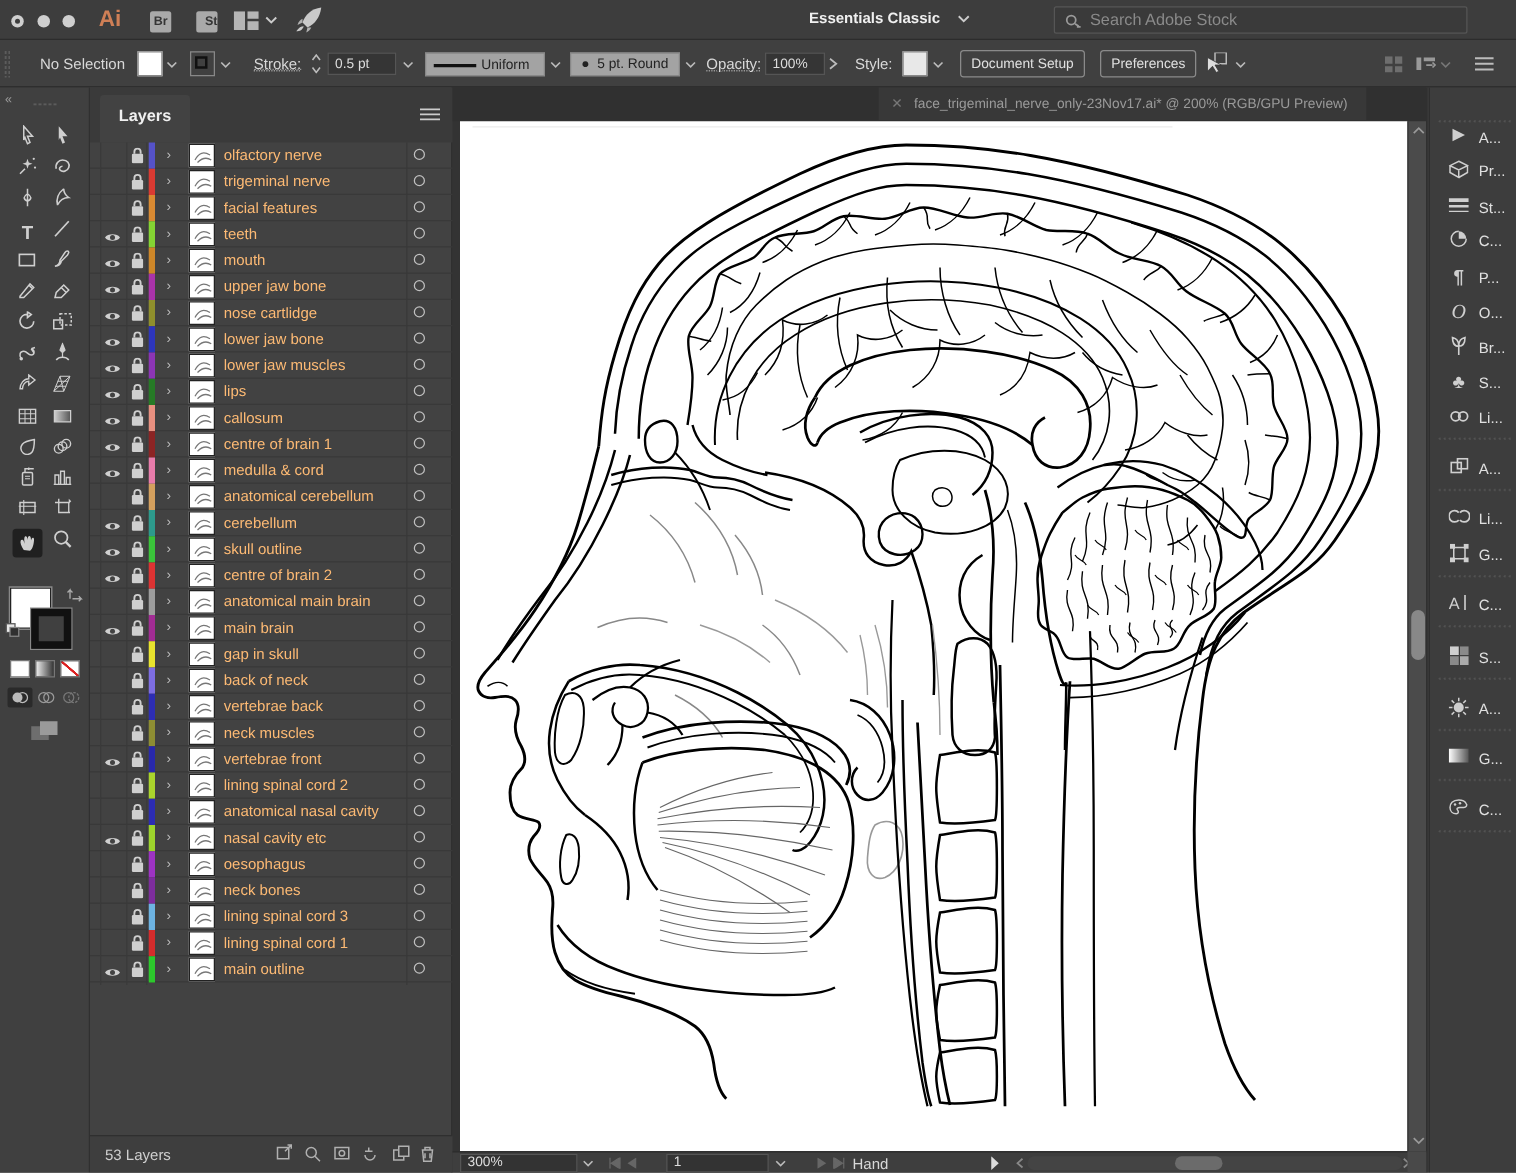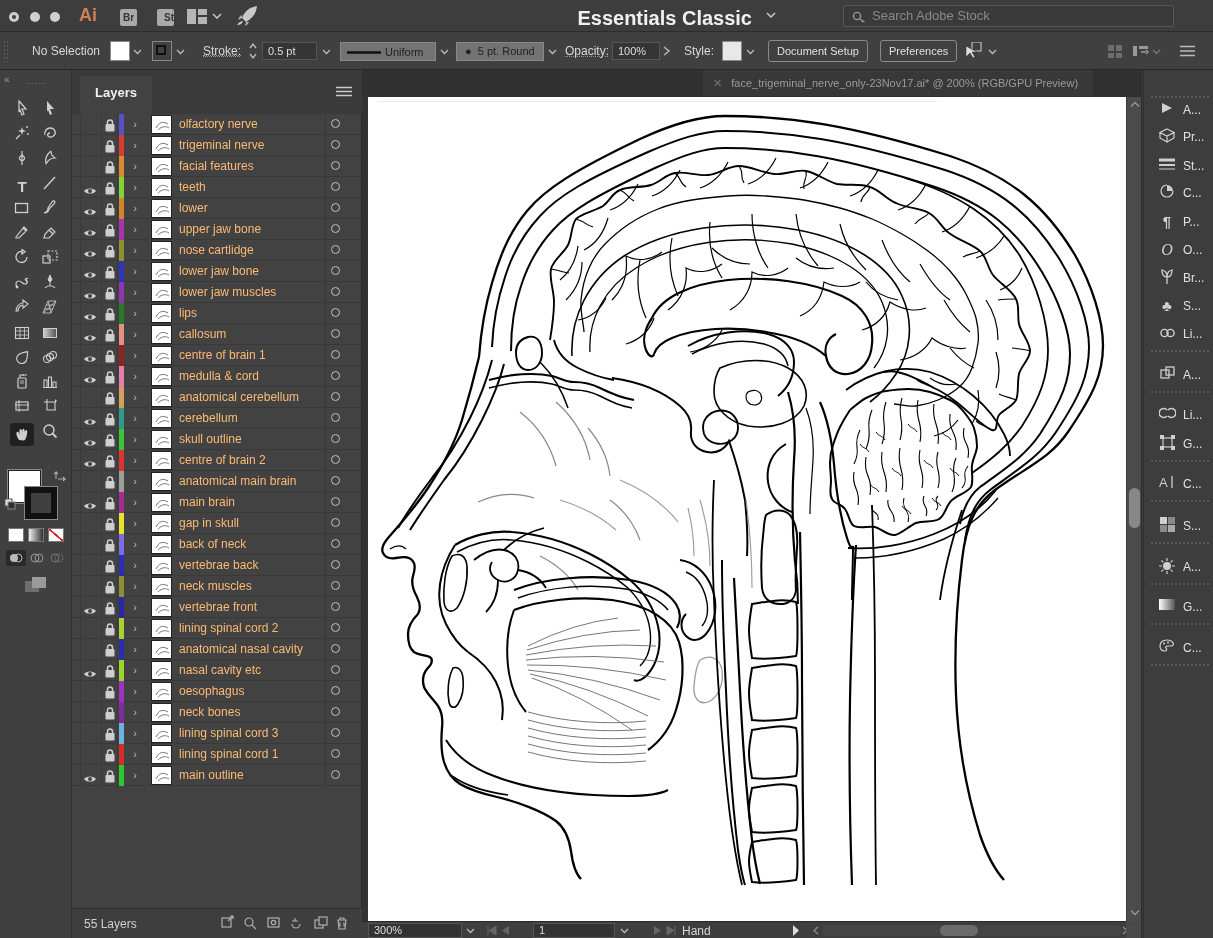--- a/index.html
+++ b/index.html
@@ -5,29 +5,29 @@
   * { margin:0; padding:0; box-sizing:border-box; }
   html,body { width:1213px; height:938px; overflow:hidden; background:#333;
     font-family:"Liberation Sans", sans-serif; }
   #app { position:relative; width:1213px; height:938px; }
   .abs { position:absolute; }
   
   #menubar { left:0; top:0; width:1213px; height:32px; background:#3d3d3d; border-bottom:1px solid #2c2c2c; }
   .tl { position:absolute; top:12px; width:10px; height:10px; border-radius:50%; background:#cfcfcf; }
   #ailogo { position:absolute; left:79px; top:5px; color:#cf7f56; font-size:18px; font-weight:bold; letter-spacing:0px;}
   .appbtn { position:absolute; top:9px; width:17px; height:17px; background:#a9a9a9; color:#353535; font-size:10px; font-weight:bold; text-align:center; line-height:17px; border-radius:2px;}
-  #wstitle { position:absolute; right:461px; top:7px; color:#f0f0f0; font-size:20px; font-weight:bold; }
+  #wstitle { position:absolute; right:461px; top:7px; color:#f0f0f0; font-size:12px; font-weight:bold; }
   #wschev { position:absolute; right:437px; top:12px; }
   #searchbox { position:absolute; right:39px; top:5px; width:331px; height:22px; background:#3a3a3a; border:1px solid #565656; border-radius:2px; color:#8a8a8a; font-size:13px; line-height:20px; padding-left:28px;}
   
   #controlbar { left:0; top:32px; width:1213px; height:38px; background:#404040; border-bottom:1px solid #282828; color:#d8d8d8; font-size:12px; }
   .cb { position:absolute; top:0; height:38px; line-height:38px; }
   .swatch { position:absolute; top:9px; width:20px; height:20px; }
   .field { position:absolute; top:10px; height:18px; background:#353535; border:1px solid #555; color:#ddd; font-size:11px; line-height:16px; padding-left:5px;}
-  .lightfield { position:absolute; top:10px; height:19px; background:#737373; border:1px solid #888; color:#222; font-size:11px; line-height:17px; }
+  .lightfield { position:absolute; top:10px; height:19px; background:#a3a3a3; border:1px solid #888; color:#222; font-size:11px; line-height:17px; }
   .btn { position:absolute; top:8px; height:22px; border:1px solid #8a8a8a; border-radius:3px; color:#e0e0e0; font-size:11px; line-height:20px; padding:0 8px; }
   .dotted { border-bottom:1px dotted #999; padding-bottom:0px;}
   
   #tools { left:0; top:70px; width:72px; height:868px; background:#404040; border-right:1px solid #303030; }
   .tool { position:absolute; width:24px; height:23px; color:#c8c8c8; font-size:14px; text-align:center; line-height:23px;}
   
   #layers { left:72px; top:70px; width:290px; height:868px; background:#424242; border-right:1px solid #2a2a2a;}
   #lhead { position:absolute; left:0; top:0; width:290px; height:44px; background:#3a3a3a; }
   #ltab { position:absolute; left:8px; top:6px; width:72px; height:38px; background:#424242; color:#f0f0f0; font-size:13px; font-weight:bold; line-height:34px; text-align:center; border-radius:3px 3px 0 0;}
   .lrow { position:absolute; left:0; width:290px; height:21px; border-bottom:1px solid #393939; }
@@ -377,21 +377,21 @@
             </svg></span>
           <span class="llock"><svg width="10" height="13" viewBox="0 0 10 13">
               <rect x="0.5" y="5" width="9" height="7.5" rx="1" fill="#cfcfcf"></rect>
               <path d="M2.5 5 V3.4 a2.5 2.5 0 0 1 5 0 V5" stroke="#cfcfcf" stroke-width="1.5" fill="none"></path>
             </svg></span>
           <span class="lcolor" style="background:#cd8628;"></span>
           <span class="larr">›</span>
           <span class="lthumb"><svg width="21" height="19" viewBox="0 0 21 19">
               <path d="M4 12 C7 6 11 5 16 8 M6 14 C10 10 14 10 17 12" stroke="#777" stroke-width="1" fill="none"></path>
             </svg></span>
-          <span class="lname">lower</span>
+          <span class="lname">mouth</span>
           <span class="lcirc"></span>
         </div>
         <div class="lrow" style="top:149px;">
           <span class="leye"><svg width="14" height="10" viewBox="0 0 14 10">
               <path d="M1 5 C3 1.6 11 1.6 13 5 C11 8.4 3 8.4 1 5 Z" fill="#cfcfcf"></path>
               <circle cx="7" cy="5" r="2" fill="#424242"></circle>
             </svg></span>
           <span class="llock"><svg width="10" height="13" viewBox="0 0 10 13">
               <rect x="0.5" y="5" width="9" height="7.5" rx="1" fill="#cfcfcf"></rect>
               <path d="M2.5 5 V3.4 a2.5 2.5 0 0 1 5 0 V5" stroke="#cfcfcf" stroke-width="1.5" fill="none"></path>
@@ -797,21 +797,21 @@
             </svg></span>
           <span class="lname">main outline</span>
           <span class="lcirc"></span>
         </div>
       </div>
     <div style="position:absolute;left:8px;top:44px;width:1px;height:674px;background:#3a3a3a;"></div>
     <div style="position:absolute;left:29px;top:44px;width:1px;height:674px;background:#3a3a3a;"></div>
     <div style="position:absolute;left:45px;top:44px;width:1px;height:674px;background:#3a3a3a;"></div>
     <div id="lrowsep"></div>
     <div id="lfoot">
-        <span style="position:absolute;left:12px;top:8px;">55 Layers</span>
+        <span style="position:absolute;left:12px;top:8px;">53 Layers</span>
       <svg style="position:absolute;left:148px;top:6px;" width="136" height="16">
  <g stroke="#b0b0b0" fill="none" stroke-width="1.2">
  <rect x="2" y="3" width="9" height="9"></rect>
             <path d="M8 6 L13 1 M10 1 l3 0 l0 3"></path>
  <circle cx="29" cy="7" r="4"></circle>
             <path d="M32 10 L36 14"></path>
  <rect x="48" y="3" width="11" height="9"></rect>
             <circle cx="53.5" cy="7.5" r="2.2"></circle>
  <path d="M72 6 l6 0 M75 3 l0 3 M72 9 a4 4 0 0 0 8 0"></path>
  <rect x="95" y="5" width="8" height="8"></rect>

